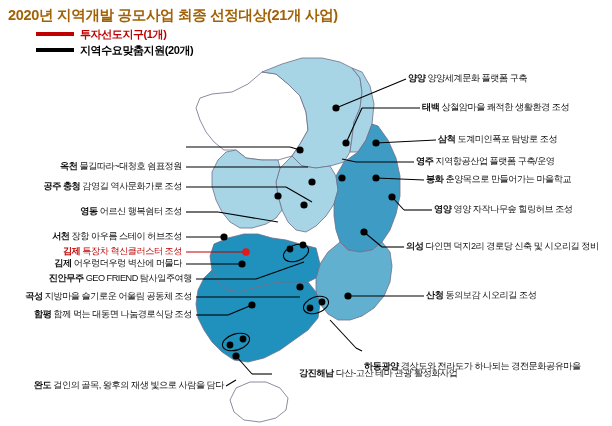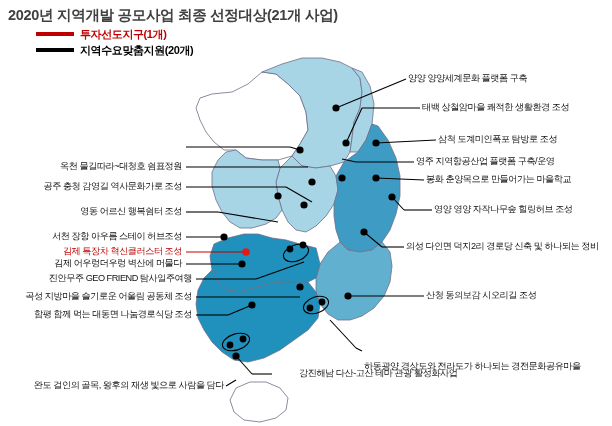--- a/index.html
+++ b/index.html
@@ -9,21 +9,21 @@
     background:#ffffff;
     font-family:"Liberation Sans","DejaVu Sans",sans-serif;
     overflow:hidden;
     position:relative;
   }
   #root{position:relative;width:612px;height:426px;}
 
   
   .title{
     position:absolute;left:8px;top:6px;
-    font-size:14.5px;font-weight:bold;color:#404040;
+    font-size:14.5px;font-weight:bold;color:#a16207;
     letter-spacing:-0.3px;white-space:nowrap;
   }
   .legend{position:absolute;left:36px;top:26px;}
   .legend-row{display:flex;align-items:center;height:16px;}
   .legend-line{display:inline-block;width:38px;height:3.5px;margin-right:6px;}
   .legend-line.red{background:#c00000;}
   .legend-line.black{background:#000000;}
   .legend-label{font-size:11px;font-weight:bold;letter-spacing:-0.4px;white-space:nowrap;}
   .legend-label.red{color:#c00000;}
   .legend-label.black{color:#000000;}
@@ -33,21 +33,21 @@
 
   
   .lab{
     position:absolute;
     font-size:9.2px;
     letter-spacing:-0.5px;
     white-space:nowrap;
     color:#111111;
     line-height:11px;
   }
-  .lab .rg{font-weight:normal;}
+  .lab .rg{font-weight:bold;}
   .lab .ds{font-weight:normal;}
   .lab.right{text-align:left;}
   .lab.left{text-align:right;}
   .lab.red .rg,.lab.red .ds{color:#c00000;}
 </style>
 </head>
 <body>
 
 <div id="root">
 
@@ -197,21 +197,21 @@
   <div class="lab right" style="left:426px;top:174px;">
     <span class="rg">봉화</span>
     <span class="ds">춘양목으로 만들어가는 마을학교</span>
   </div>
   <div class="lab right" style="left:434px;top:204px;">
     <span class="rg">영양</span>
     <span class="ds">영양 자작나무숲 힐링허브 조성</span>
   </div>
   <div class="lab right" style="left:406px;top:241px;">
     <span class="rg">의성</span>
-    <span class="ds">다인면 덕지2리 경로당 신축 및 하나되는 정비</span>
+    <span class="ds">다인면 덕지2리 경로당 신축 및 시오리길 정비</span>
   </div>
   <div class="lab right" style="left:426px;top:290px;">
     <span class="rg">산청</span>
     <span class="ds">동의보감 시오리길 조성</span>
   </div>
   <div class="lab right" style="left:364px;top:345px;margin-top:16px;">
     <span class="rg">하동광양</span>
     <span class="ds">경상도와 전라도가 하나되는 경전문화공유마을</span>
   </div>
   <div class="lab right" style="left:274px;top:368px;margin-left:25px;">

